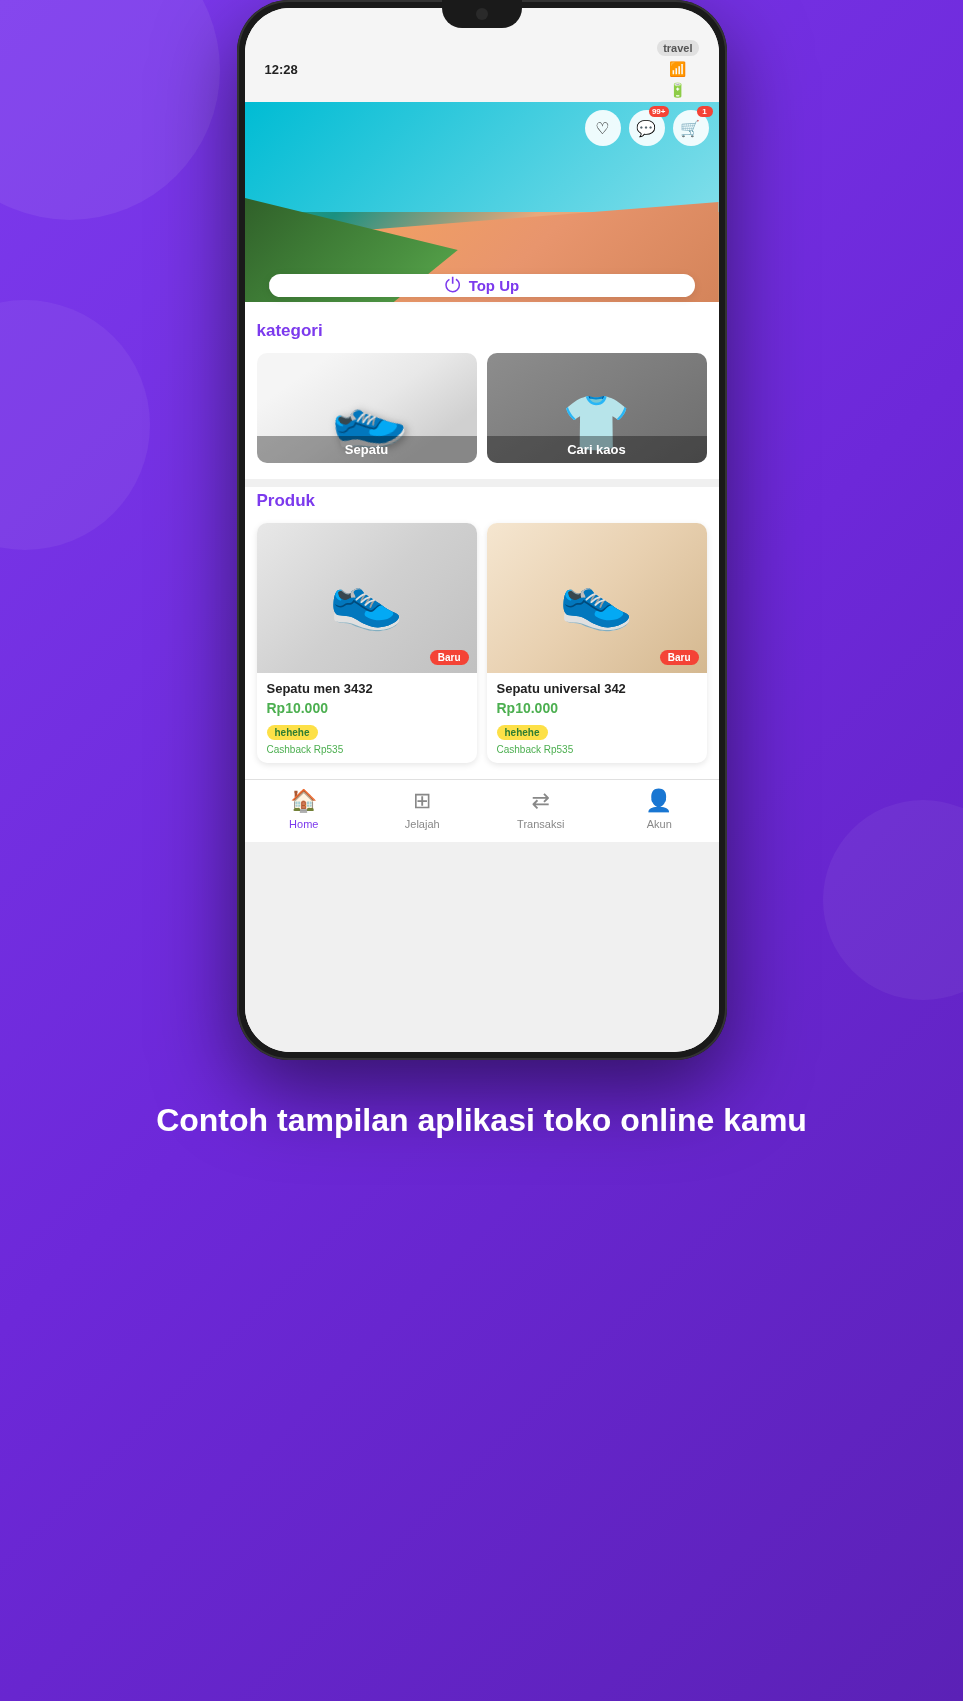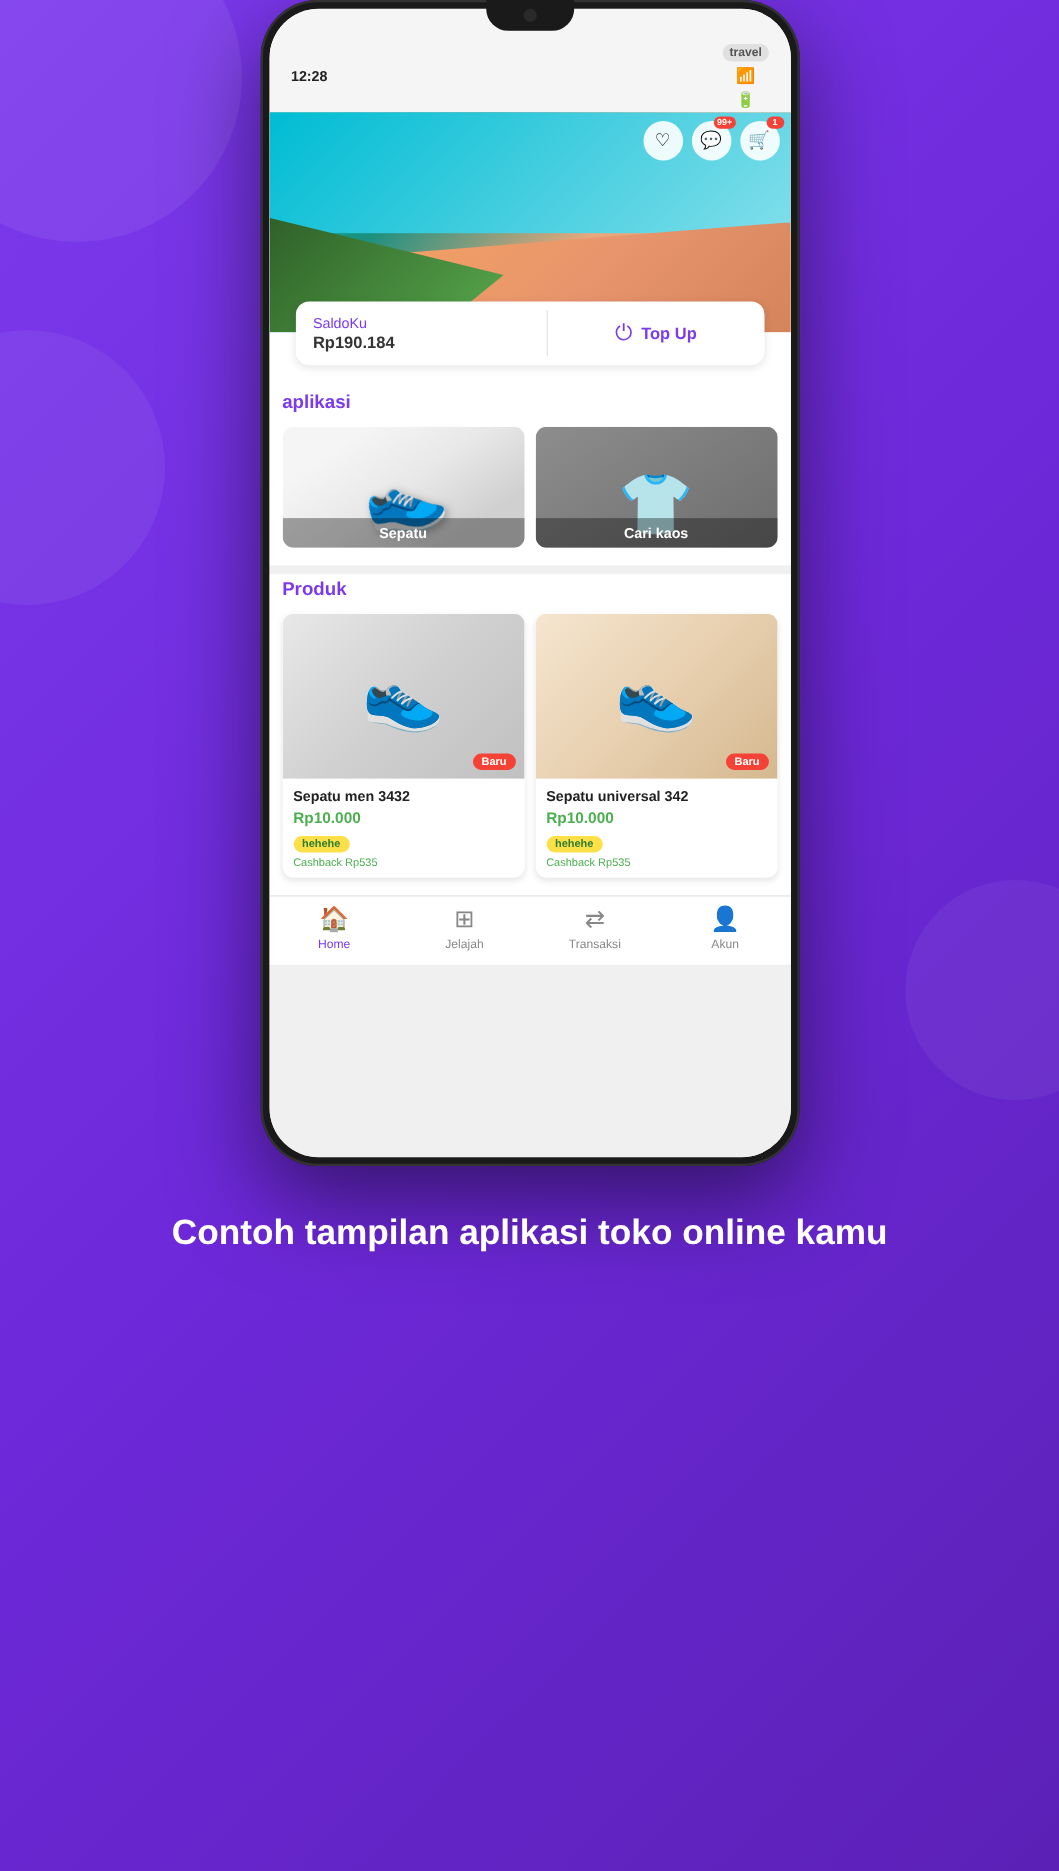--- a/index.html
+++ b/index.html
@@ -500,32 +500,28 @@
             </div>
             <div class="header-icon-btn">
               <span>🛒</span>
               <span class="badge">1</span>
             </div>
           </div>
         </div>
 
         <div class="section-wrapper">
           <div class="saldo-section">
-            <div class="saldo-left">
-              <div class="saldo-label">SaldoKu</div>
-              <div class="saldo-amount">Rp190.184</div>
-            </div>
             <div class="saldo-divider"></div>
             <div class="saldo-right">
               <span class="topup-icon">⏻</span>
               <span class="topup-text">Top Up</span>
             </div>
           </div>
 
-          <div class="section-title">aplikasi</div>
+          <div class="section-title">kategori</div>
           <div class="category-grid">
             <div class="category-card">
               <div class="shoe-img"></div>
               <div class="category-label">Sepatu</div>
             </div>
             <div class="category-card">
               <div class="tshirt-img"></div>
               <div class="category-label">Cari kaos</div>
             </div>
           </div>

